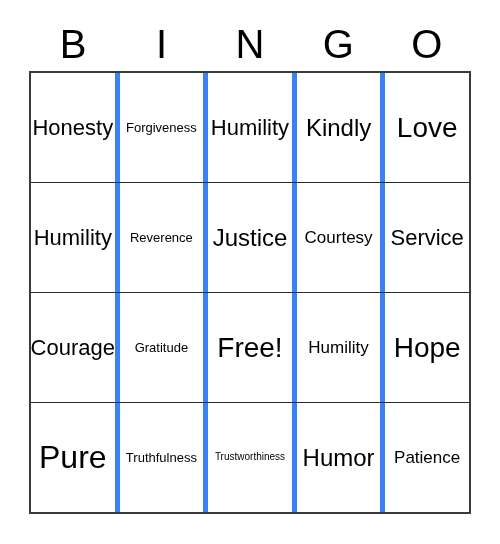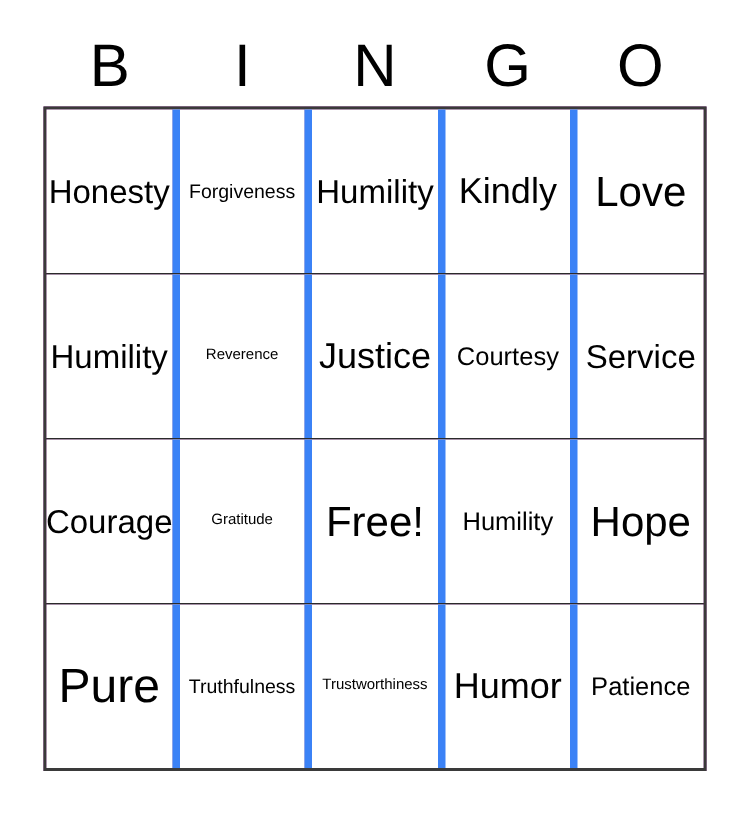--- a/index.html
+++ b/index.html
@@ -86,21 +86,21 @@
     line-height: 1.05;
     white-space: nowrap;
     color: #000000;
   }
   
   .fs-xxl { font-size: 32px; }
   .fs-xl  { font-size: 28px; }
   .fs-lg  { font-size: 24px; }
   .fs-md  { font-size: 22px; }
   .fs-sm  { font-size: 17px; }
-  .fs-xs  { font-size: 10px; }
+  .fs-xs  { font-size: 13px; }
   .fs-xxs { font-size: 13px; }
   .fs-tiny{ font-size: 10px; text-align: center; }
 </style>
 </head>
 <body>
 
 <div id="bingo-card">
 
   <div id="header-row">
     <div class="header-letter">

